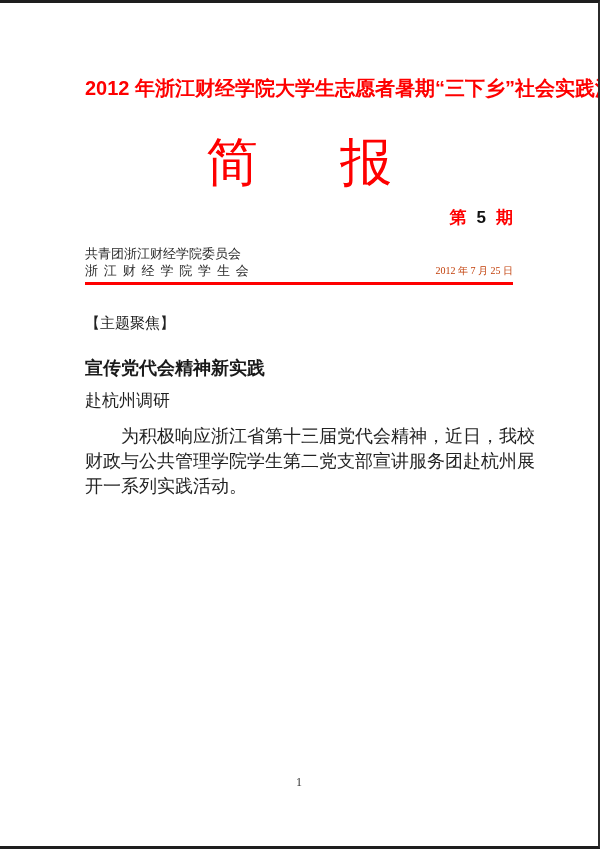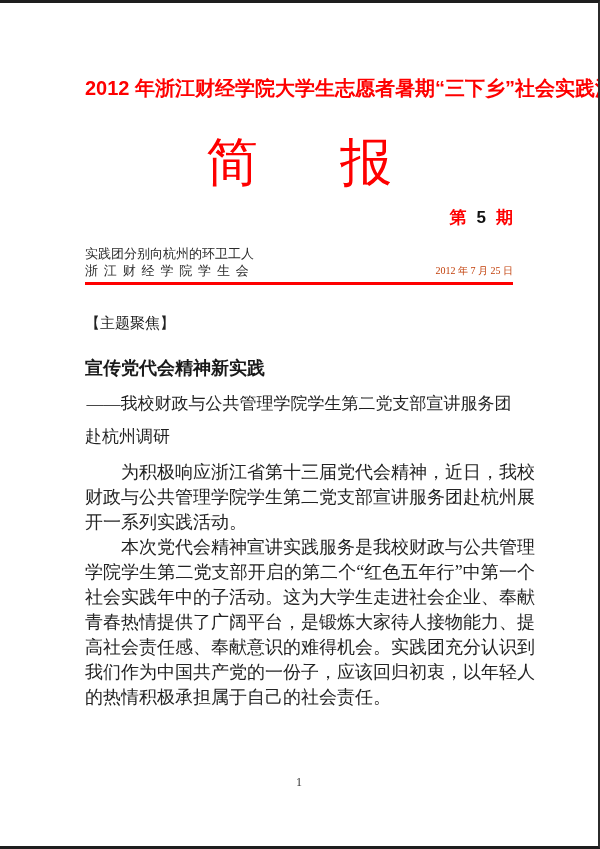--- a/index.html
+++ b/index.html
@@ -136,34 +136,32 @@
       <span>简</span>
       <span>报</span>
     </div>
 
     <div class="issue-line">
       <span>第</span><span class="issue-number">5</span><span>期</span>
     </div>
 
     <div class="org-row">
       <div class="org-lines">
-        <div class="org-line1">实践团分别向杭州的环卫工人</div>
+        <div class="org-line1">共青团浙江财经学院委员会</div>
         <div class="org-line2">浙江财经学院学生会</div>
       </div>
       <div class="date">2012 年 7 月 25 日</div>
     </div>
 
     <div class="red-rule"></div>
 
     <div class="section-label">【主题聚焦】</div>
 
     <div class="article-title">宣传党代会精神新实践</div>
-    <div class="article-subtitle">——我校财政与公共管理学院学生第二党支部宣讲服务团</div>
     <div class="article-subtitle2">赴杭州调研</div>
   </div>
 
   <div class="body-wrap">
       <p>为积极响应浙江省第十三届党代会精神，近日，我校财政与公共管理学院学生第二党支部宣讲服务团赴杭州展开一系列实践活动。</p>
-      <p>本次党代会精神宣讲实践服务是我校财政与公共管理学院学生第二党支部开启的第二个“红色五年行”中第一个社会实践年中的子活动。这为大学生走进社会企业、奉献青春热情提供了广阔平台，是锻炼大家待人接物能力、提高社会责任感、奉献意识的难得机会。实践团充分认识到我们作为中国共产党的一份子，应该回归初衷，以年轻人的热情积极承担属于自己的社会责任。</p>
     </div>
 
   <div class="page-number">1</div>
 </div>
 
 </body></html>

